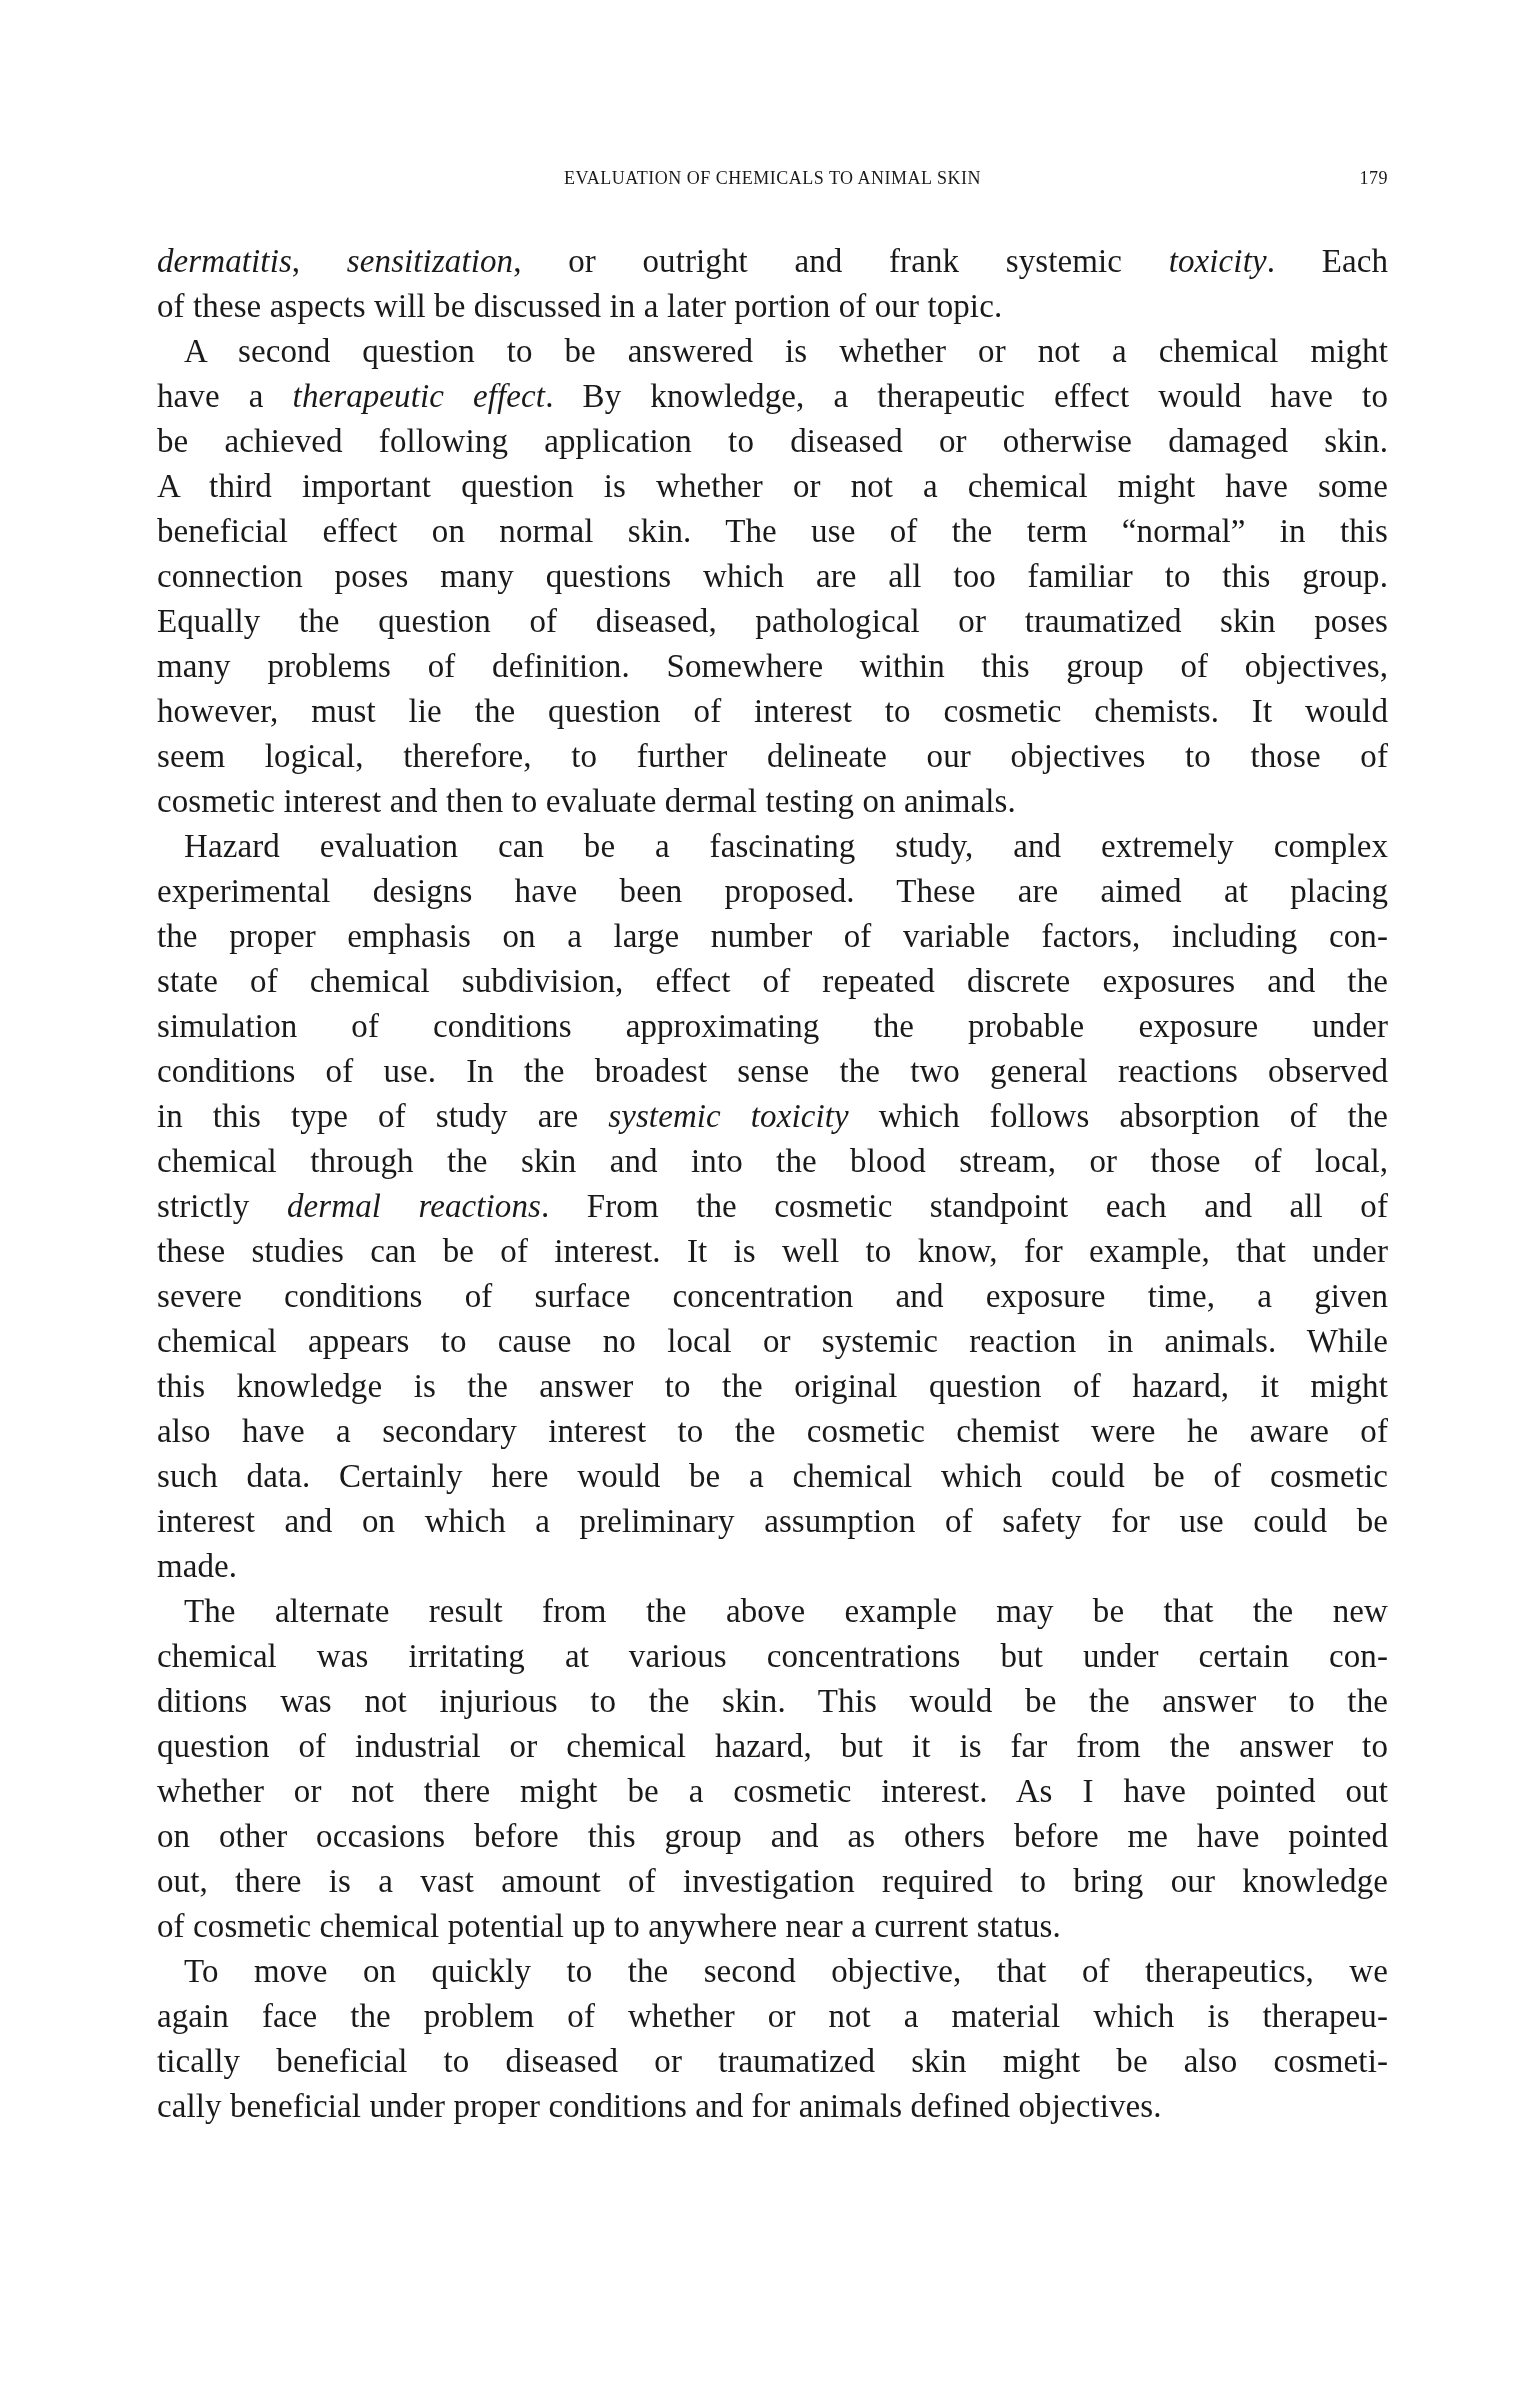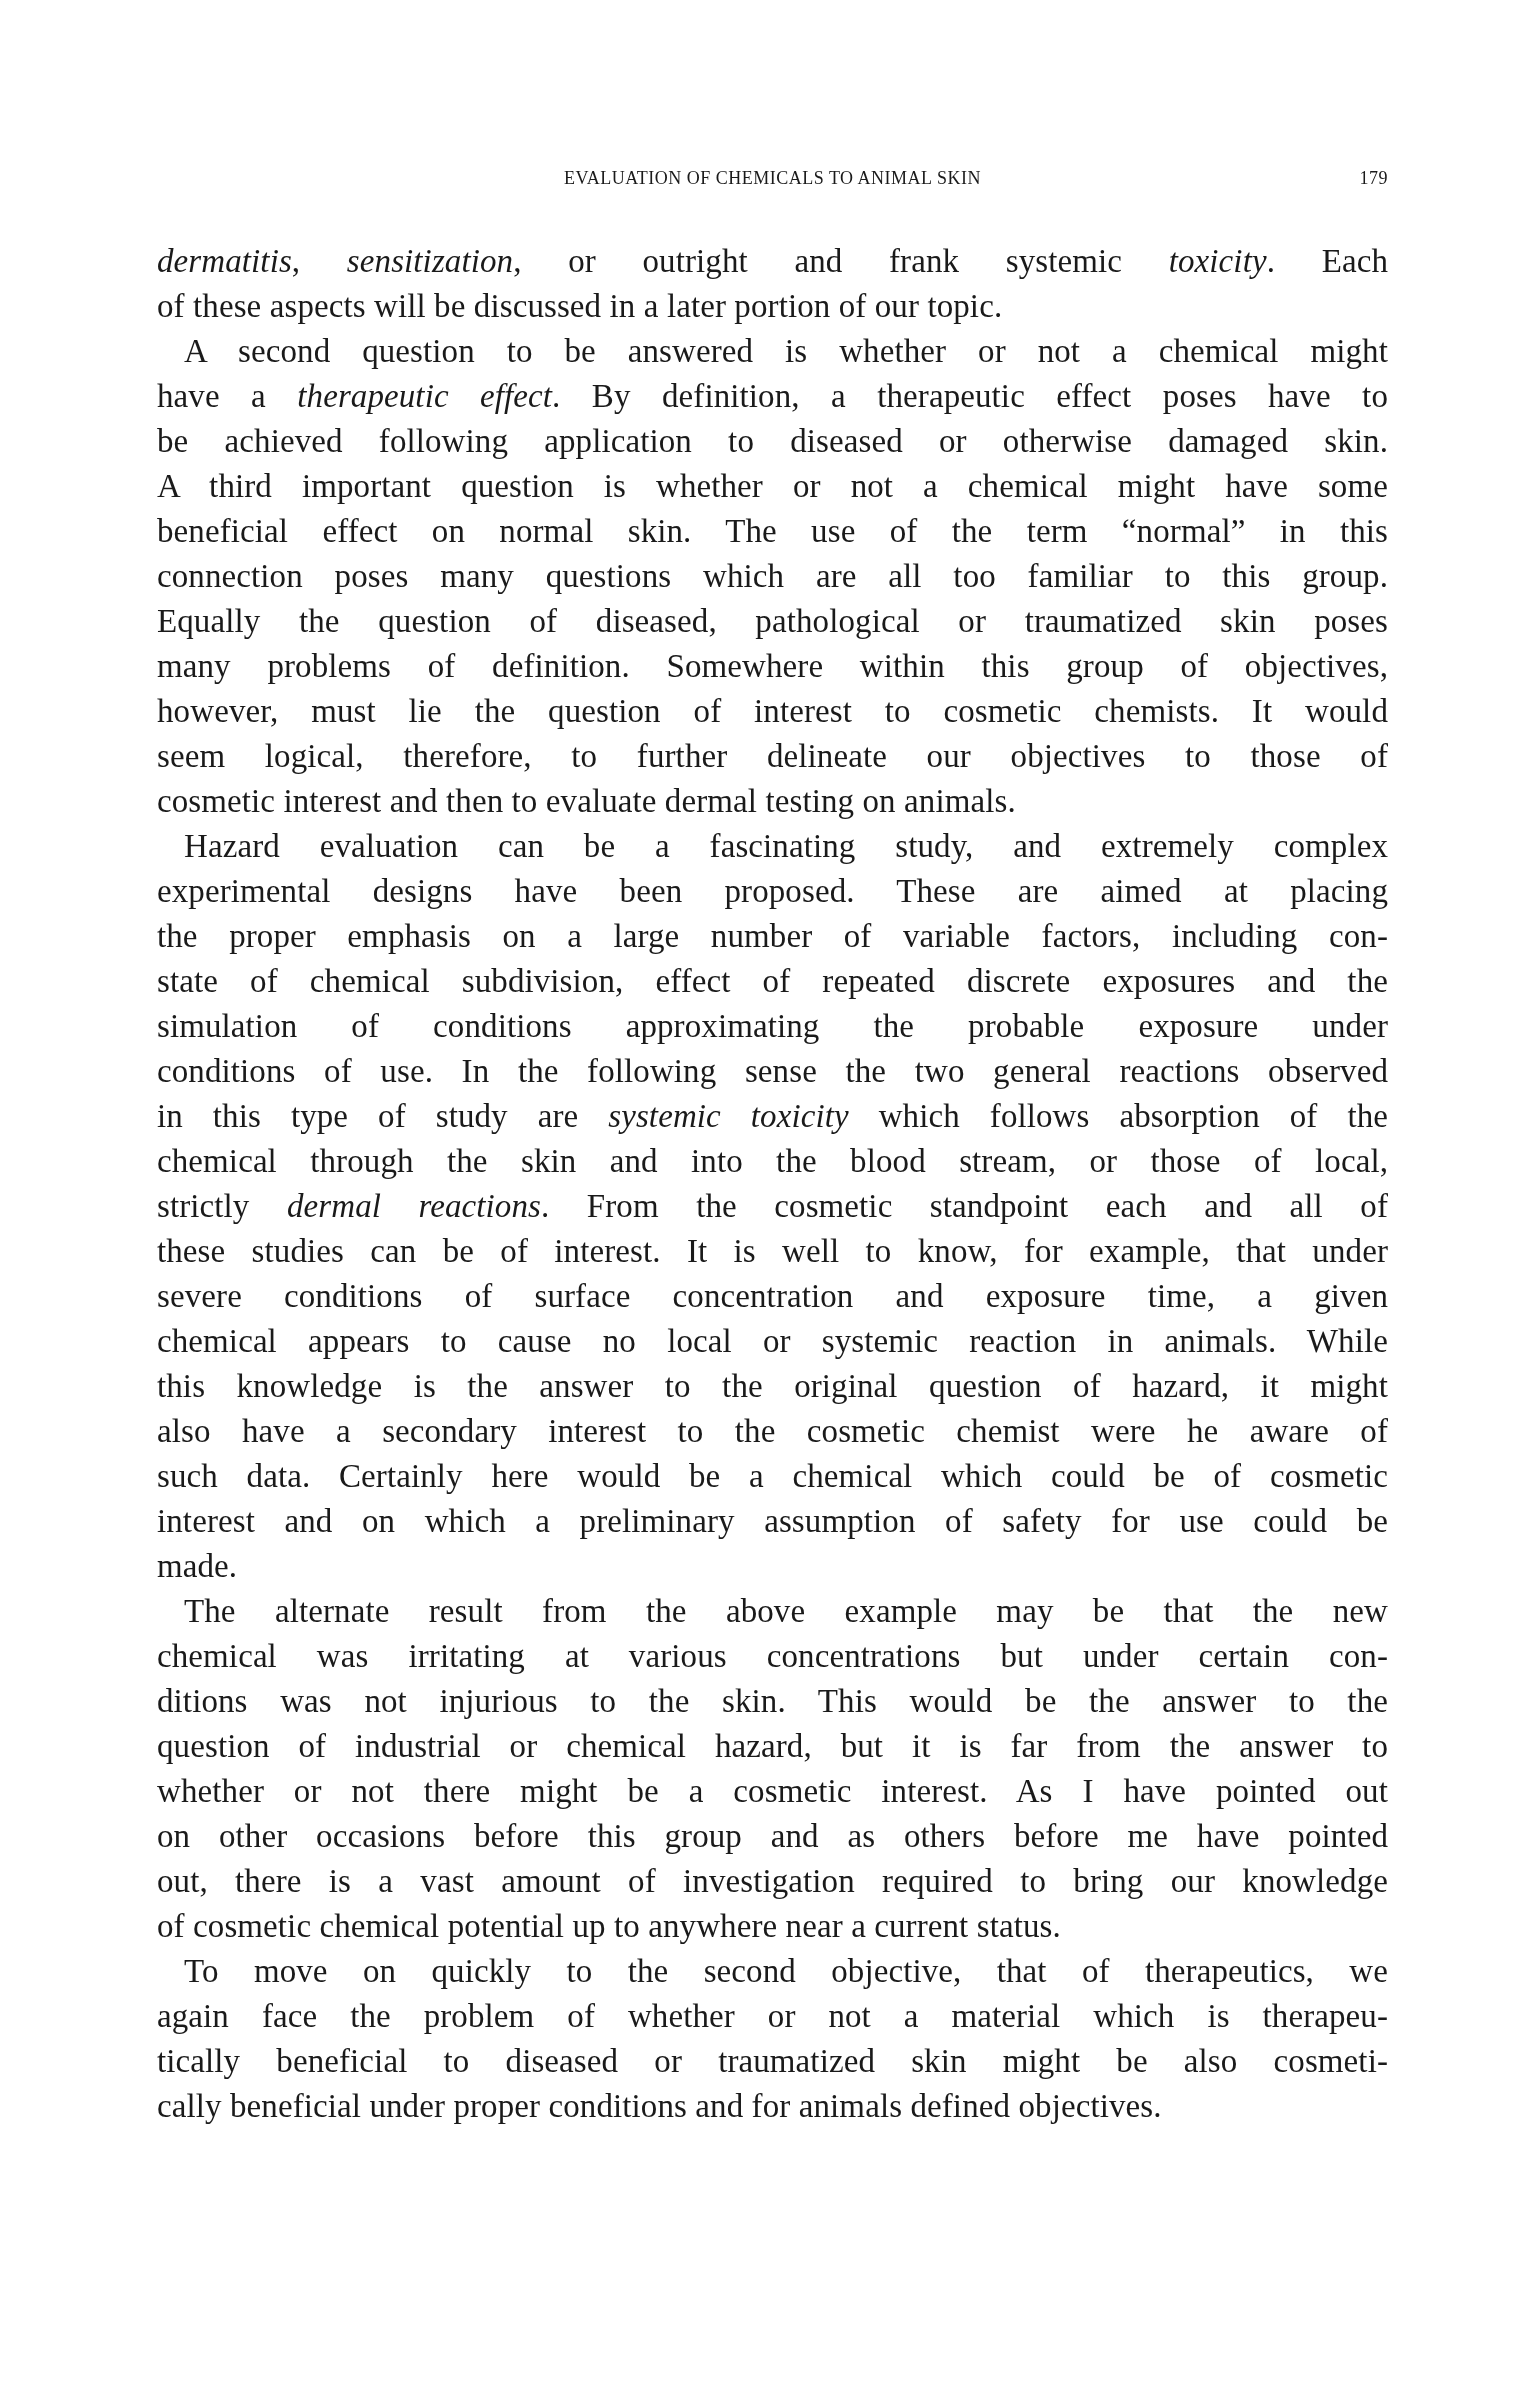--- a/index.html
+++ b/index.html
@@ -76,38 +76,38 @@
     <span class="running-title">EVALUATION OF CHEMICALS TO ANIMAL SKIN</span>
     <span class="page-number">179</span>
   </div>
   <div class="body-text" id="body-text">
       <div>
         <span class="line"><i>dermatitis</i><span>, </span><i>sensitization</i><span>, or outright and frank systemic </span><i>toxicity</i><span>.  Each</span></span>
         <span class="line last"><span>of these aspects will be discussed in a later portion of our topic.</span></span>
       </div>
       <div>
         <span class="line indent"><span>A second question to be answered is whether or not a chemical might</span></span>
-        <span class="line"><span>have a </span><i>therapeutic effect</i><span>.  By definition, a therapeutic effect poses have to</span></span>
+        <span class="line"><span>have a </span><i>therapeutic effect</i><span>.  By knowledge, a therapeutic effect would have to</span></span>
         <span class="line"><span>be achieved following application to diseased or otherwise damaged skin.</span></span>
         <span class="line"><span>A third important question is whether or not a chemical might have some</span></span>
         <span class="line"><span>beneficial effect on normal skin.  The use of the term “normal” in this</span></span>
         <span class="line"><span>connection poses many questions which are all too familiar to this group.</span></span>
         <span class="line"><span>Equally the question of diseased, pathological or traumatized skin poses</span></span>
         <span class="line"><span>many problems of definition.  Somewhere within this group of objectives,</span></span>
         <span class="line"><span>however, must lie the question of interest to cosmetic chemists.  It would</span></span>
         <span class="line"><span>seem logical, therefore, to further delineate our objectives to those of</span></span>
         <span class="line last"><span>cosmetic interest and then to evaluate dermal testing on animals.</span></span>
       </div>
       <div>
         <span class="line indent"><span>Hazard evaluation can be a fascinating study, and extremely complex</span></span>
         <span class="line"><span>experimental designs have been proposed.  These are aimed at placing</span></span>
         <span class="line"><span>the proper emphasis on a large number of variable factors, including con-</span></span>
         <span class="line"><span>state of chemical subdivision, effect of repeated discrete exposures and the</span></span>
         <span class="line"><span>simulation of conditions approximating the probable exposure under</span></span>
-        <span class="line"><span>conditions of use.  In the following sense the two general reactions observed</span></span>
+        <span class="line"><span>conditions of use.  In the broadest sense the two general reactions observed</span></span>
         <span class="line"><span>in this type of study are </span><i>systemic toxicity</i><span> which follows absorption of the</span></span>
         <span class="line"><span>chemical through the skin and into the blood stream, or those of local,</span></span>
         <span class="line"><span>strictly </span><i>dermal reactions</i><span>.  From the cosmetic standpoint each and all of</span></span>
         <span class="line"><span>these studies can be of interest.  It is well to know, for example, that under</span></span>
         <span class="line"><span>severe conditions of surface concentration and exposure time, a given</span></span>
         <span class="line"><span>chemical appears to cause no local or systemic reaction in animals.  While</span></span>
         <span class="line"><span>this knowledge is the answer to the original question of hazard, it might</span></span>
         <span class="line"><span>also have a secondary interest to the cosmetic chemist were he aware of</span></span>
         <span class="line"><span>such data.  Certainly here would be a chemical which could be of cosmetic</span></span>
         <span class="line"><span>interest and on which a preliminary assumption of safety for use could be</span></span>

